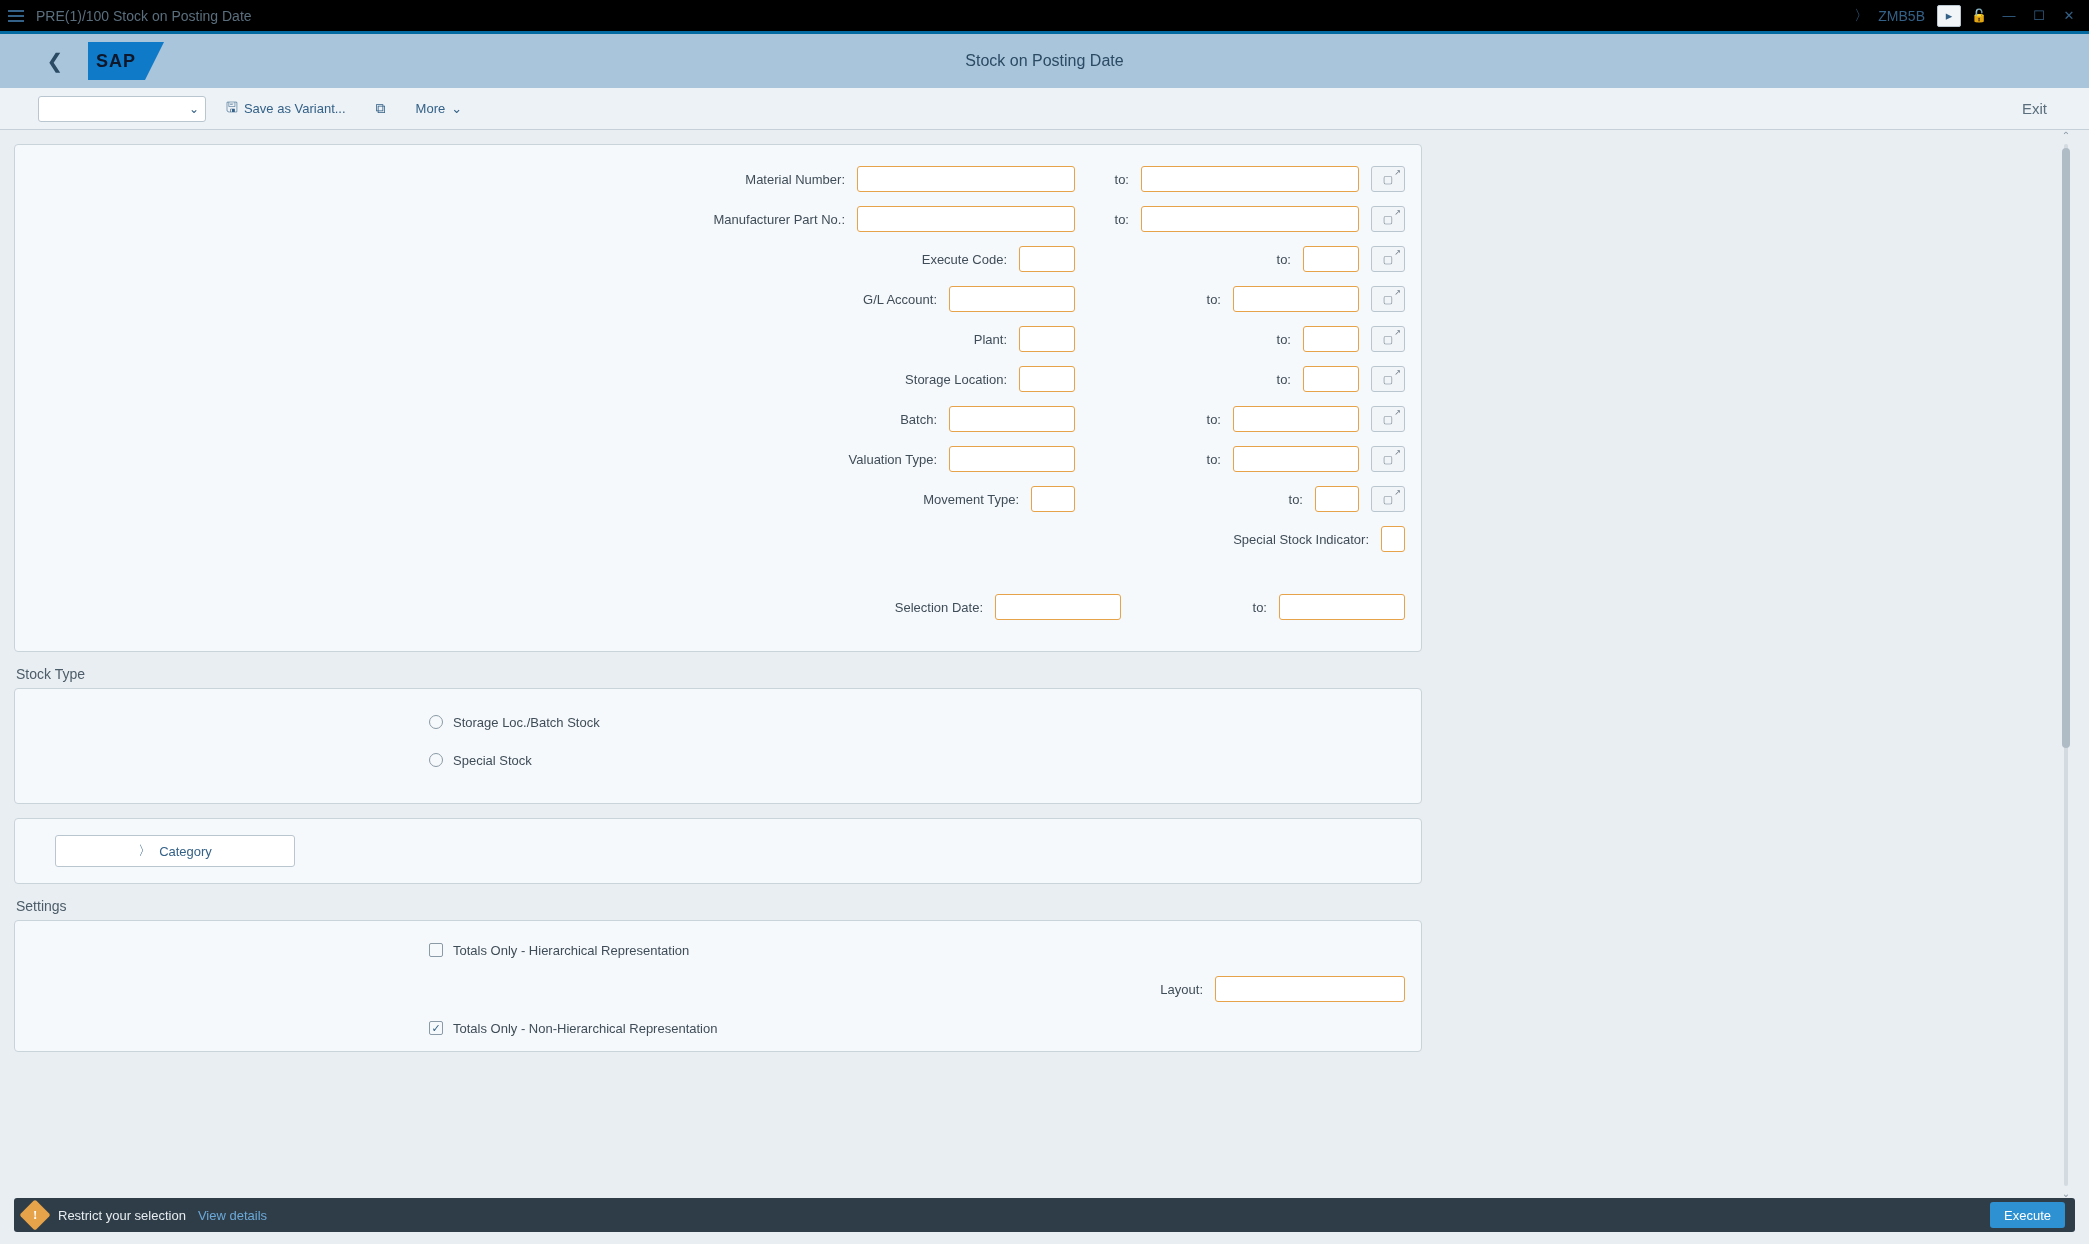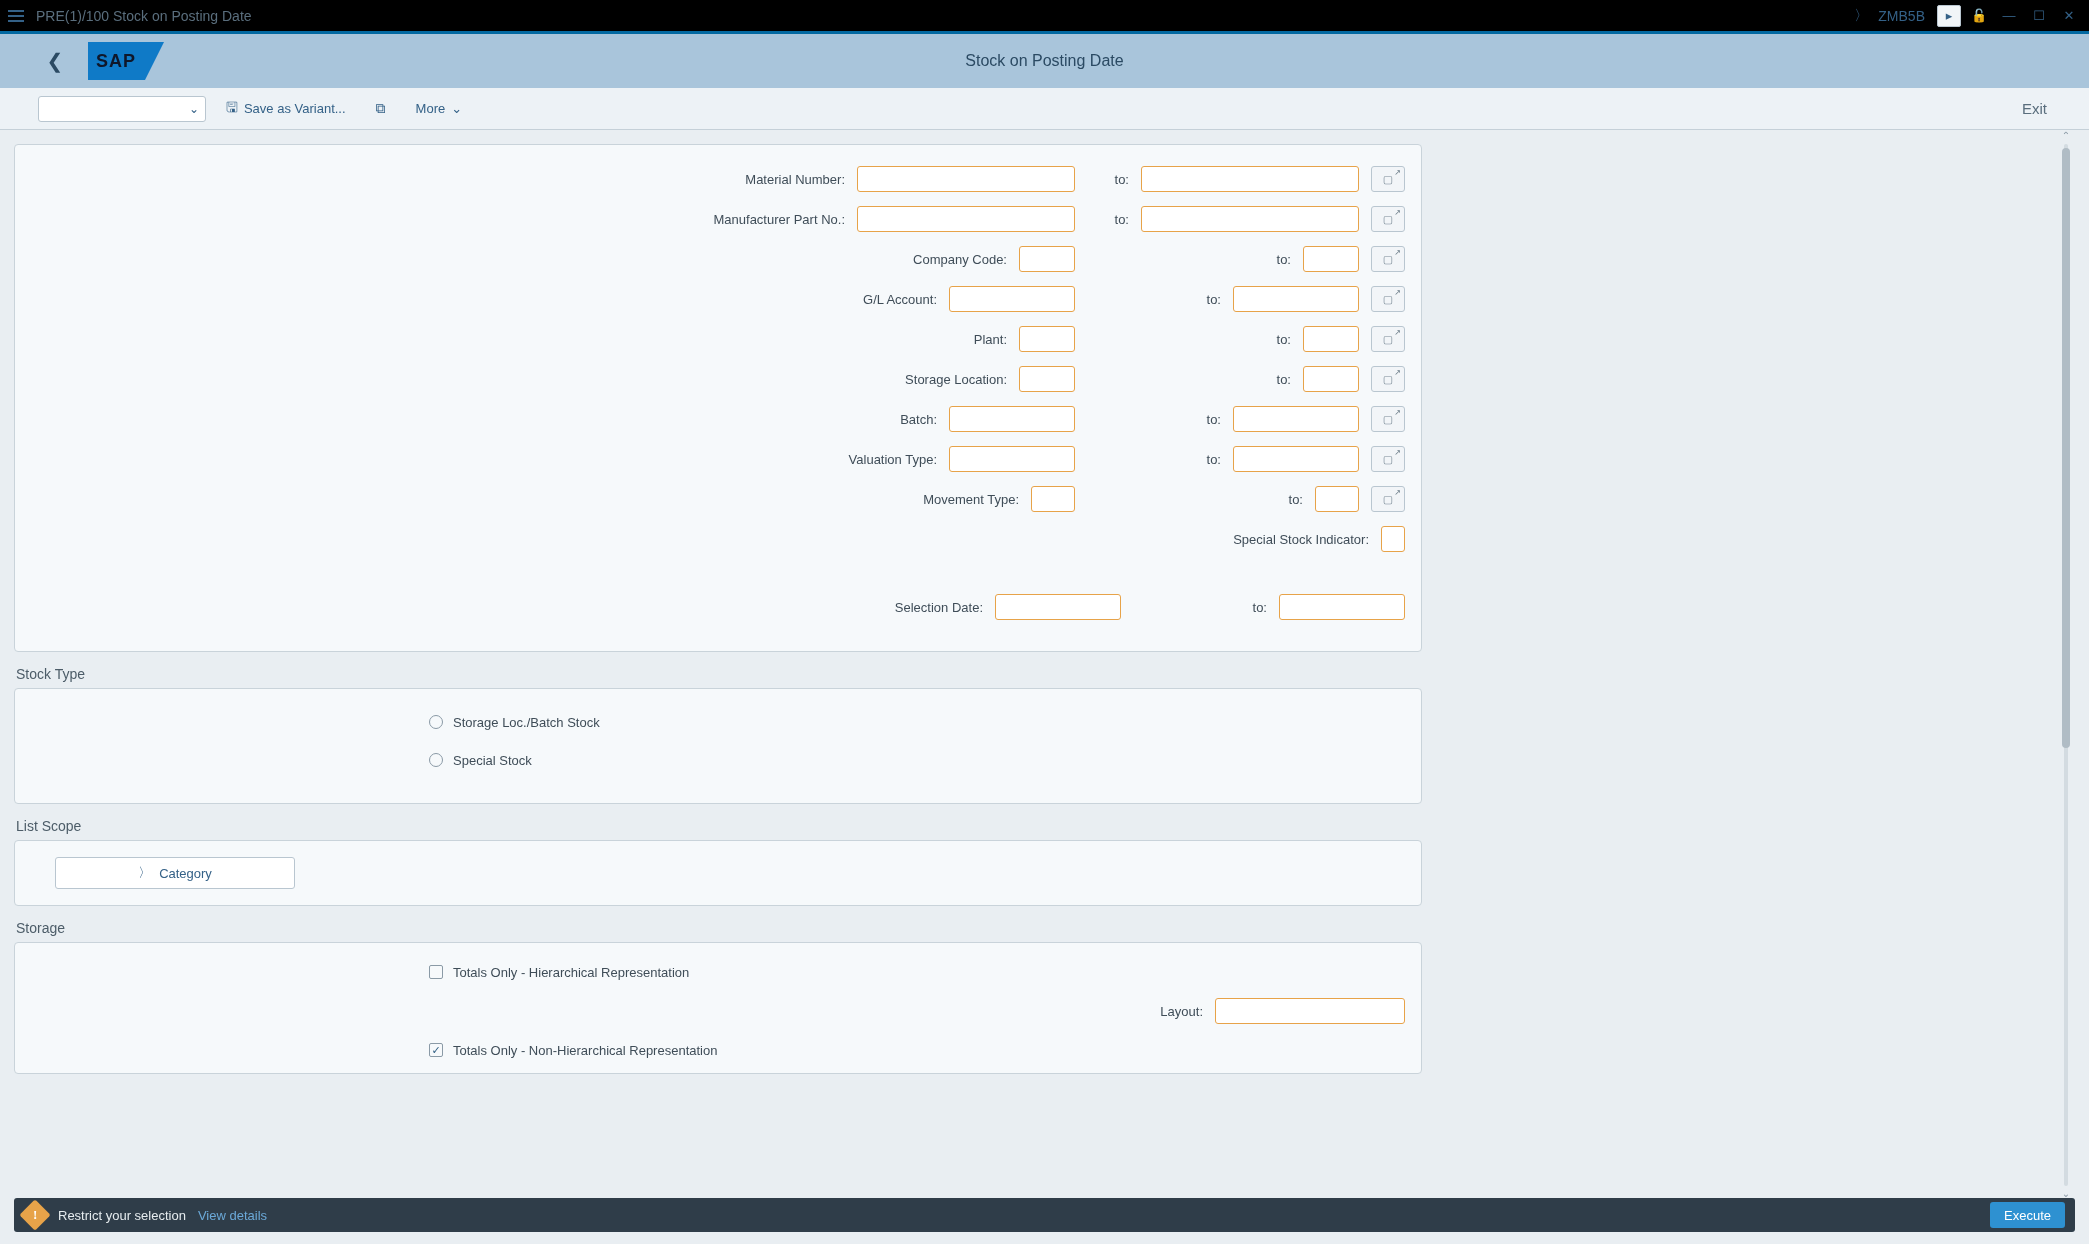--- a/index.html
+++ b/index.html
@@ -139,21 +139,21 @@
           <div class="multi-btn">▢</div>
         </div>
         <div class="row">
           <div class="label">Manufacturer Part No.:</div>
           <input class="fld w-lg" style="">
           <span class="to-lbl after-lg">to:</span>
           <input class="fld w-lg" style="">
           <div class="multi-btn">▢</div>
         </div>
         <div class="row">
-          <div class="label">Company Code:</div>
+          <div class="label">Execute Code:</div>
           <input class="fld w-sm" style="">
           <span class="to-lbl after-sm">to:</span>
           <input class="fld w-sm" style="">
           <div class="multi-btn">▢</div>
         </div>
         <div class="row">
           <div class="label">G/L Account:</div>
           <input class="fld w-md" style="">
           <span class="to-lbl after-md">to:</span>
           <input class="fld w-md" style="">
@@ -215,29 +215,28 @@
           <div class="radio"></div>
           <span class="radio-label">Storage Loc./Batch Stock</span>
         </div>
         <div class="radio-row">
           <div class="radio"></div>
           <span class="radio-label">Special Stock</span>
         </div>
       </div>
   </div>
 
-  <div class="section-title">List Scope</div>
   <div class="panel" style="padding:10px 16px;">
     <div class="expand-btn">
       <span>〉</span>
       <span>Category</span>
     </div>
   </div>
 
-  <div class="section-title">Storage</div>
+  <div class="section-title">Settings</div>
   <div class="panel" style="padding-top:10px; padding-bottom:4px;">
     <div class="check-row">
       <div class="checkbox"></div>
       <span class="radio-label">Totals Only - Hierarchical Representation</span>
     </div>
     <div class="row">
       <div class="label">Layout:</div>
       <input class="fld" style="width: 190px;">
     </div>
     <div class="check-row">

